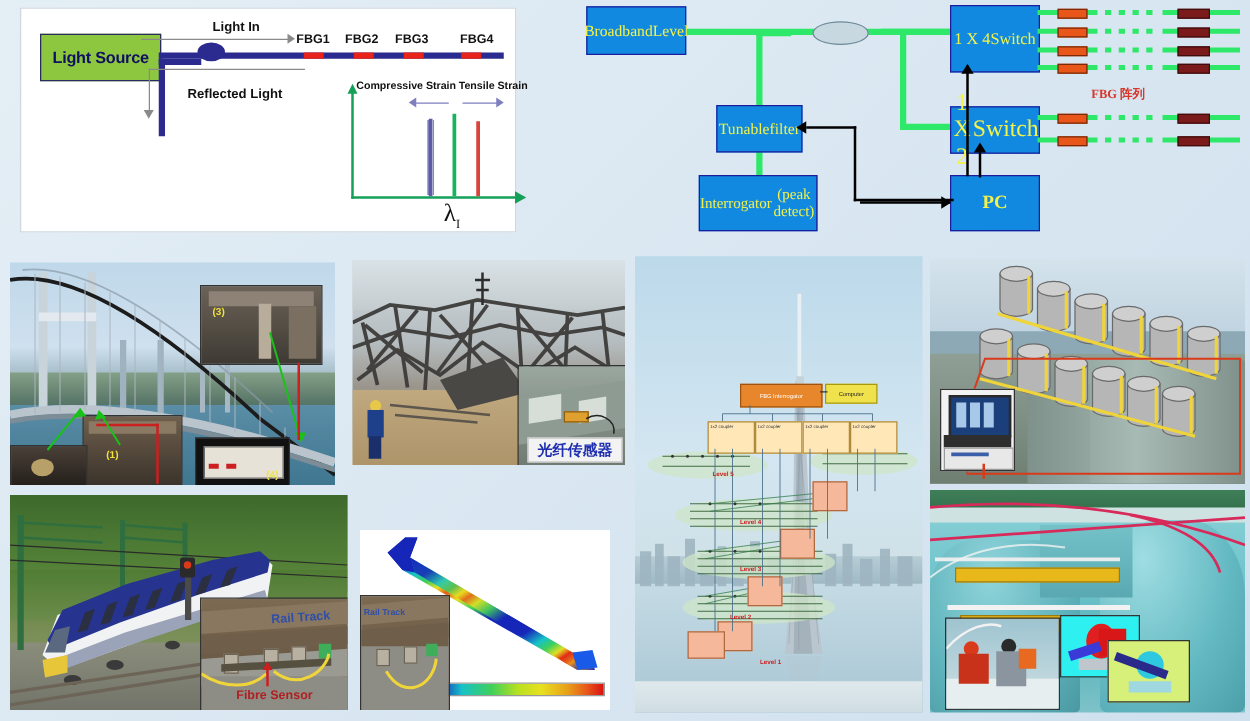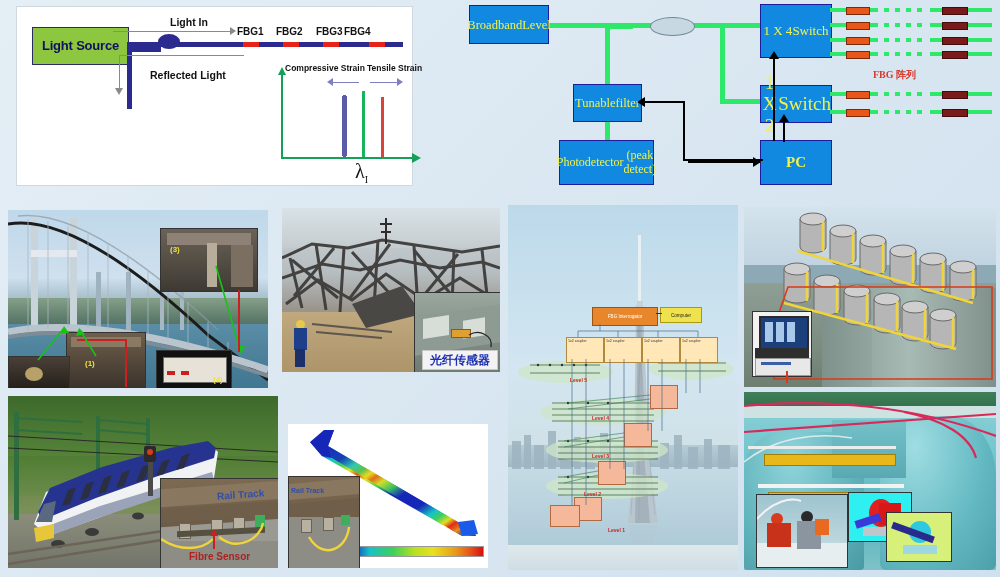--- a/index.html
+++ b/index.html
@@ -102,21 +102,21 @@
   <div class="abs" id="coupler-dot"></div>
 
   <div class="fbg-tick" style="left:226px"></div>
   <div class="fbg-tick" style="left:266px"></div>
   <div class="fbg-tick" style="left:306px"></div>
   <div class="fbg-tick" style="left:352px"></div>
 
   <div class="fbg-label" style="left:220px;top:19px">FBG1</div>
   <div class="fbg-label" style="left:259px;top:19px">FBG2</div>
   <div class="fbg-label" style="left:299px;top:19px">FBG3</div>
-  <div class="fbg-label" style="left:327px;top:19px">FBG4</div>
+  <div class="fbg-label" style="left:351px;top:19px">FBG4</div>
 
   <div class="arrow-line" style="left:96px;top:24px;width:118px;"></div>
   <div class="arrhead" style="left:213px;top:20px;border-left:6px solid #8a8a8a;border-top:4px solid transparent;border-bottom:4px solid transparent;"></div>
   <div class="thin-lbl" style="left:130px;top:9px">Light In</div>
 
   <div class="arrow-line" style="left:102px;top:48px;width:125px;"></div>
   <div class="abs" style="left:102px;top:48px;width:1.4px;height:34px;background:#8a8a8a;"></div>
   <div class="arrhead" style="left:98px;top:81px;border-top:7px solid #8a8a8a;border-left:4px solid transparent;border-right:4px solid transparent;"></div>
   <div class="thin-lbl" style="left:110px;top:62px">Reflected Light</div>
 
@@ -158,21 +158,21 @@
     <span>Broadband</span>
     <span>Level</span>
   </div>
 
   <div class="blubox" style="left:118px;top:84px;width:67px;height:36px;">
     <span>Tunable</span>
     <span>filter</span>
   </div>
 
   <div class="blubox" style="left:104px;top:140px;width:93px;height:43px;font-size:12px;">
-    <span>Photodetector</span>
+    <span>Interrogator</span>
     <span>(peak detect)</span>
   </div>
 
   <div class="blubox" style="left:305px;top:4px;width:70px;height:52px;font-size:13px;">
     <span>1 X 4</span>
     <span>Switch</span>
   </div>
 
   <div class="blubox" style="left:305px;top:85px;width:70px;height:36px;font-size:19px;">
     <span>1 X 2</span>

